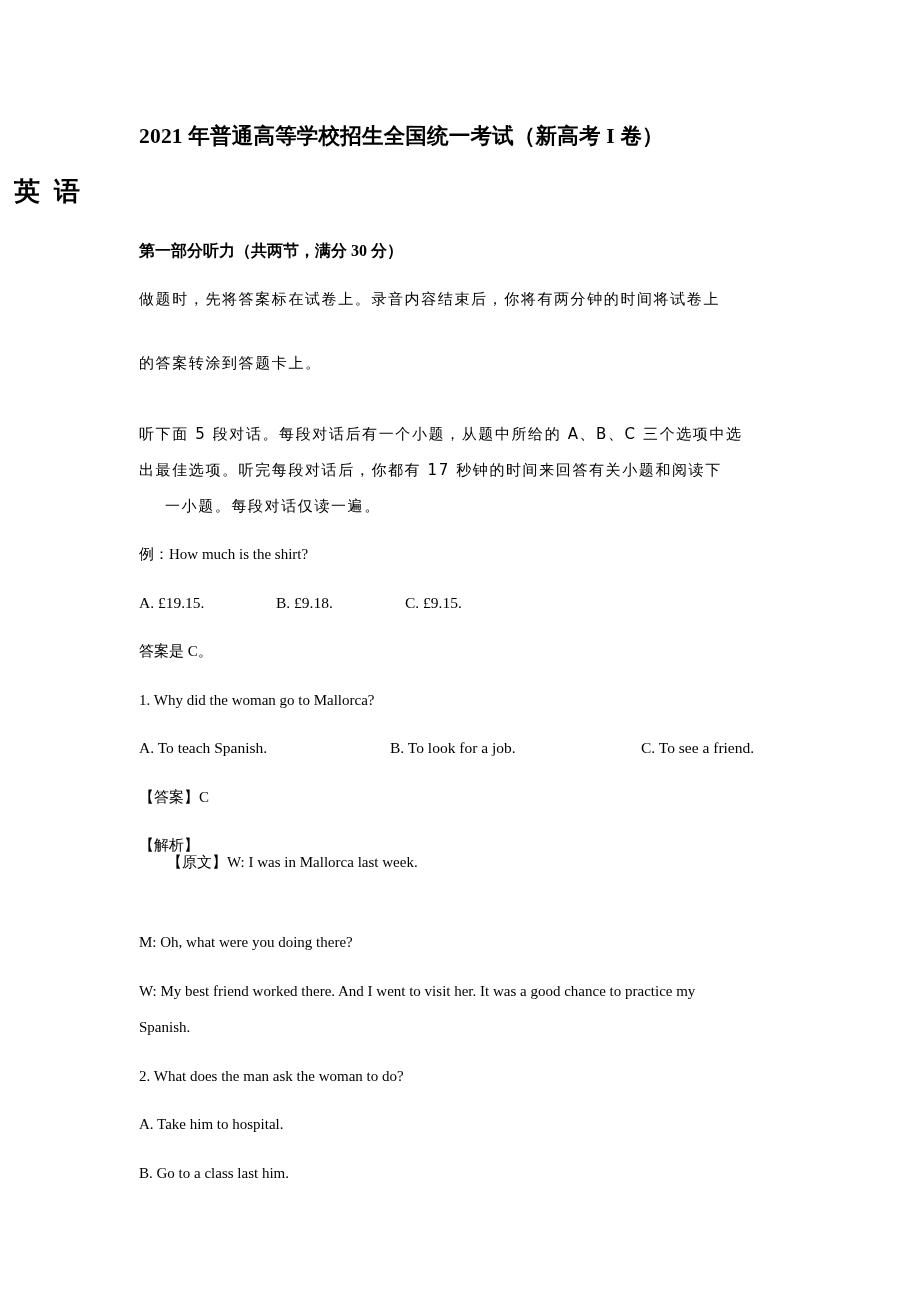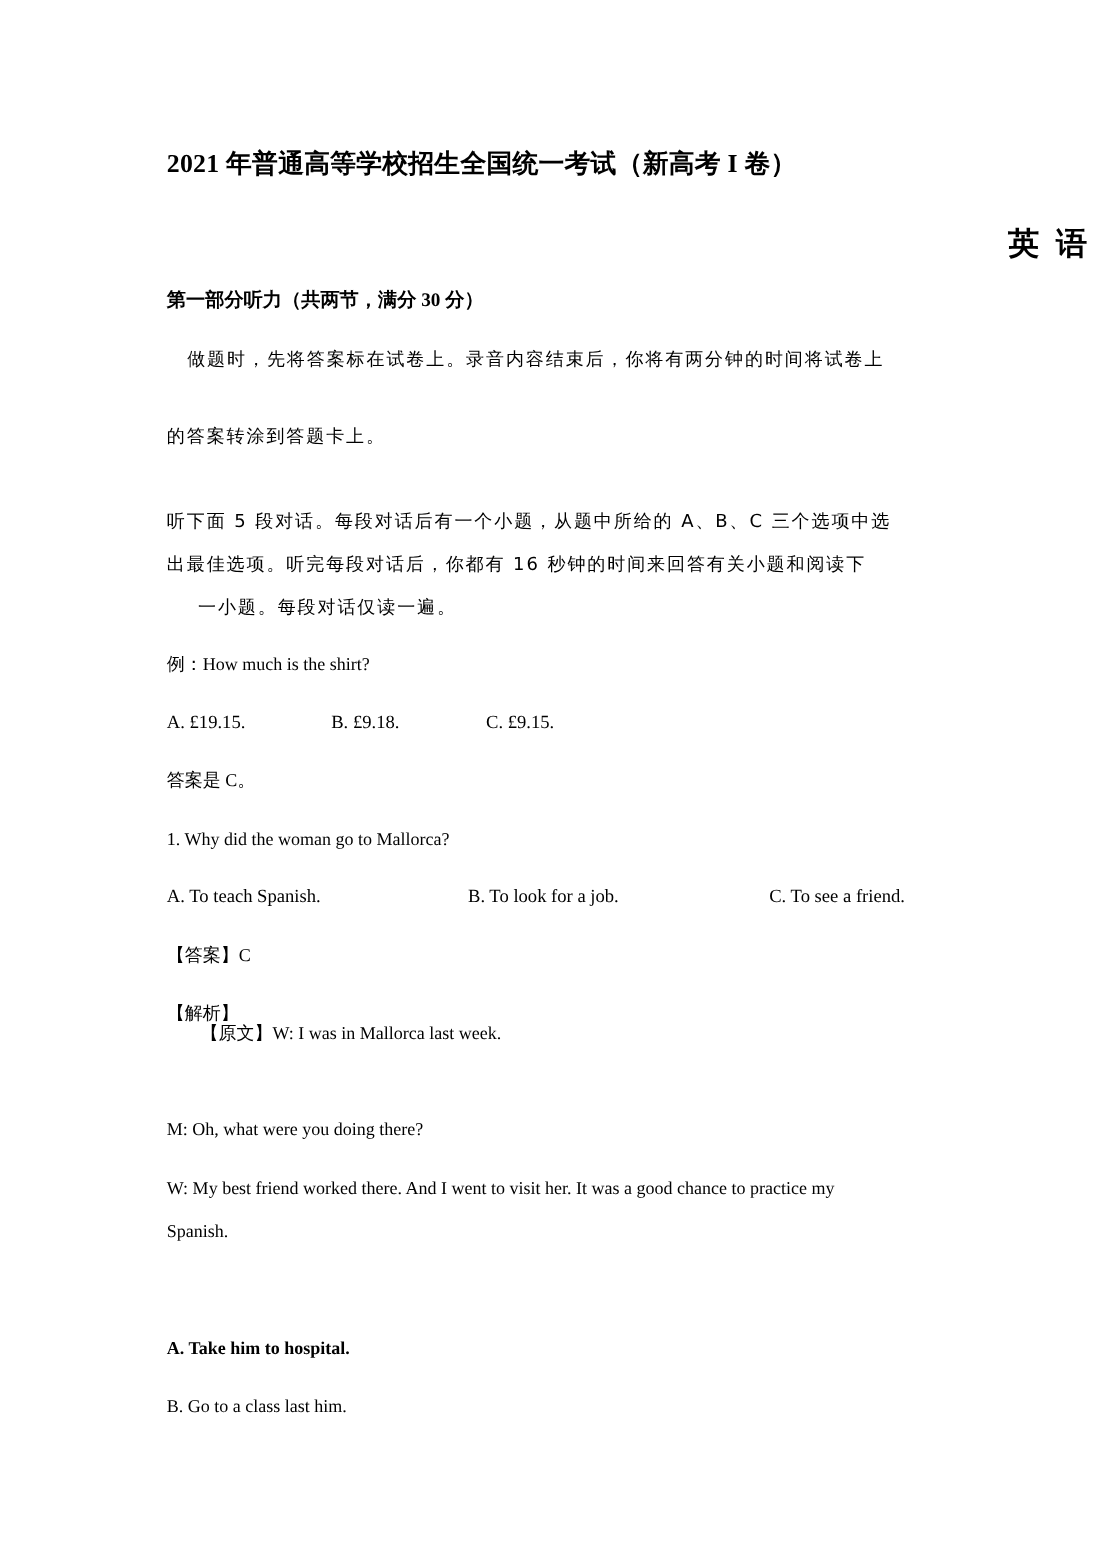--- a/index.html
+++ b/index.html
@@ -31,26 +31,25 @@
     }
     .title {
       left: 139px;
       font-size: 21.5px;
       font-weight: bold;
       letter-spacing: 0.2px;
     }
     .subject {
       left: 0;
       width: 920px;
-      text-align: right;
+      text-align: left;
       font-size: 26px;
       font-weight: bold;
       letter-spacing: 14px;
       text-indent: 14px;
-      margin-top: 12px;
     }
     .section-head {
       font-weight: bold;
       font-size: 16px;
     }
     .cn {
       font-family: "DejaVu Sans", sans-serif;
       font-size: 15px;
       letter-spacing: 1.6px;
     }
@@ -65,26 +64,26 @@
 <body>
 
 <div class="page">
 
   <div class="line title" style="top:126px;">2021 年普通高等学校招生全国统一考试（新高考 I 卷）</div>
 
   <div class="line subject" style="top:182px;">英语</div>
 
   <div class="line section-head" style="top:241px;">第一部分听力（共两节，满分 30 分）</div>
 
-  <div class="line cn" style="top:289px;margin-left:17px;">做题时，先将答案标在试卷上。录音内容结束后，你将有两分钟的时间将试卷上</div>
+  <div class="line cn" style="top:289px;">做题时，先将答案标在试卷上。录音内容结束后，你将有两分钟的时间将试卷上</div>
   <div class="line cn" style="top:325px;margin-top:28px;">的答案转涂到答题卡上。</div>
 
 
   <div class="line cn" style="top:424px;">听下面 5 段对话。每段对话后有一个小题，从题中所给的 A、B、C 三个选项中选</div>
-  <div class="line cn" style="top:460px;">出最佳选项。听完每段对话后，你都有 16 秒钟的时间来回答有关小题和阅读下</div>
+  <div class="line cn" style="top:460px;">出最佳选项。听完每段对话后，你都有 17 秒钟的时间来回答有关小题和阅读下</div>
   <div class="line cn" style="top:496px;margin-left:26px;">一小题。每段对话仅读一遍。</div>
 
   <div class="line" style="top:544px;">例：How much is the shirt?</div>
 
   <div class="opt" style="left:139px; top:593px;">A.  £19.15.</div>
   <div class="opt" style="left:276px; top:593px;">B.  £9.18.</div>
   <div class="opt" style="left:405px; top:593px;">C.  £9.15.</div>
 
   <div class="line" style="top:641px;">答案是 C。</div>
 
@@ -96,17 +95,18 @@
 
   <div class="line" style="top:787px;">【答案】C</div>
 
   <div class="line" style="top:835px;">【解析】</div>
 
   <div class="line" style="top:852px;margin-left:28px;">【原文】W: I was in Mallorca last week.</div>
   <div class="line" style="top:932px;">M: Oh, what were you doing there?</div>
   <div class="line" style="top:981px;">W: My best friend worked there. And I went to visit her. It was a good chance to practice my</div>
   <div class="line" style="top:1017px;">Spanish.</div>
 
+  <div class="line" style="top:1066px;">2. What does the man ask the woman to do?</div>
 
-  <div class="line" style="top:1114px;font-weight:bold;">A. Take him to hospital.</div>
+  <div class="line" style="top:1114px;">A. Take him to hospital.</div>
   <div class="line" style="top:1163px;">B. Go to a class last him.</div>
 
 </div>
 
 </body></html>

